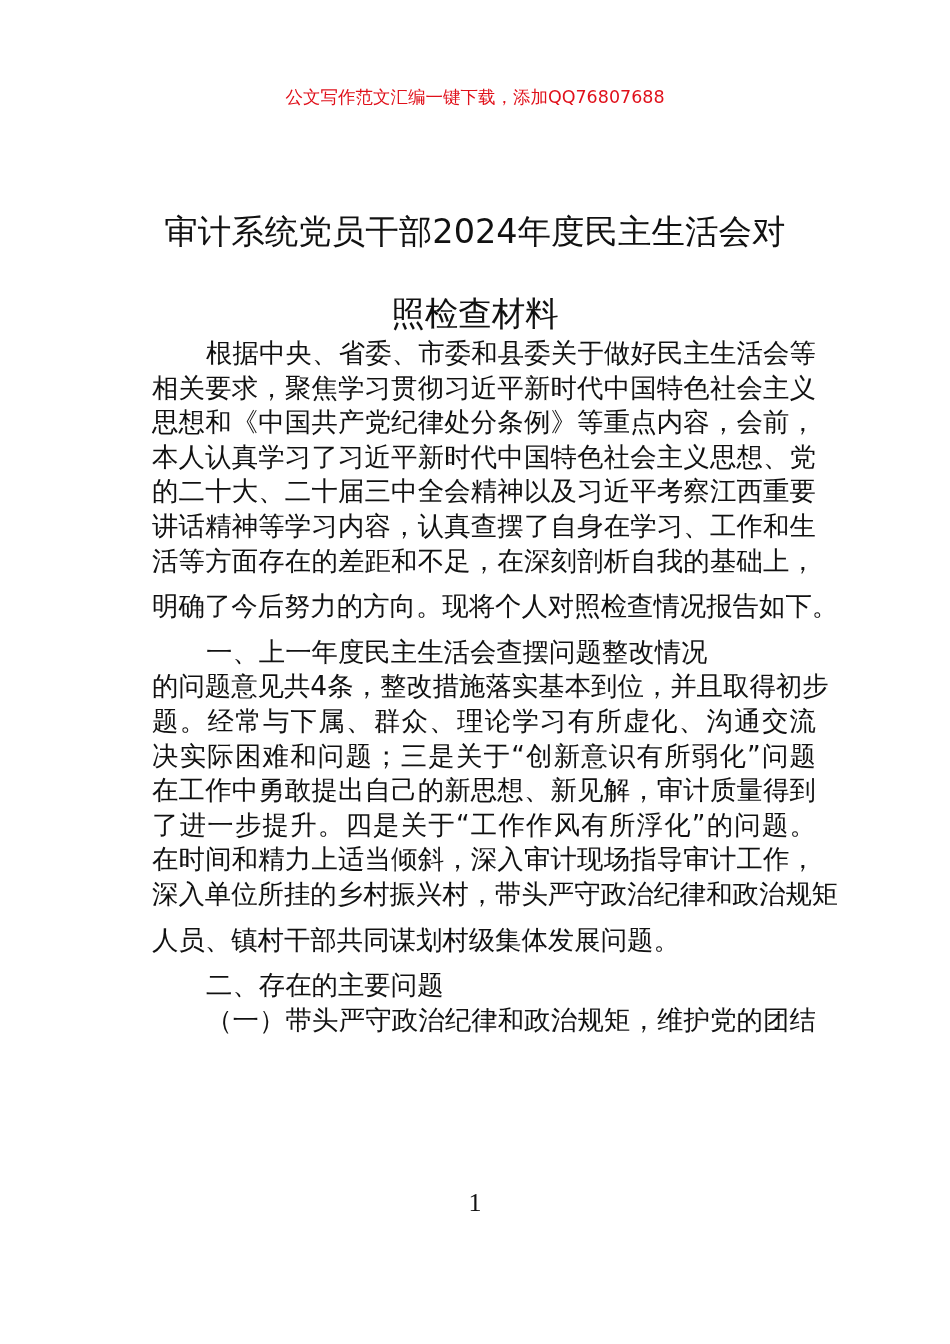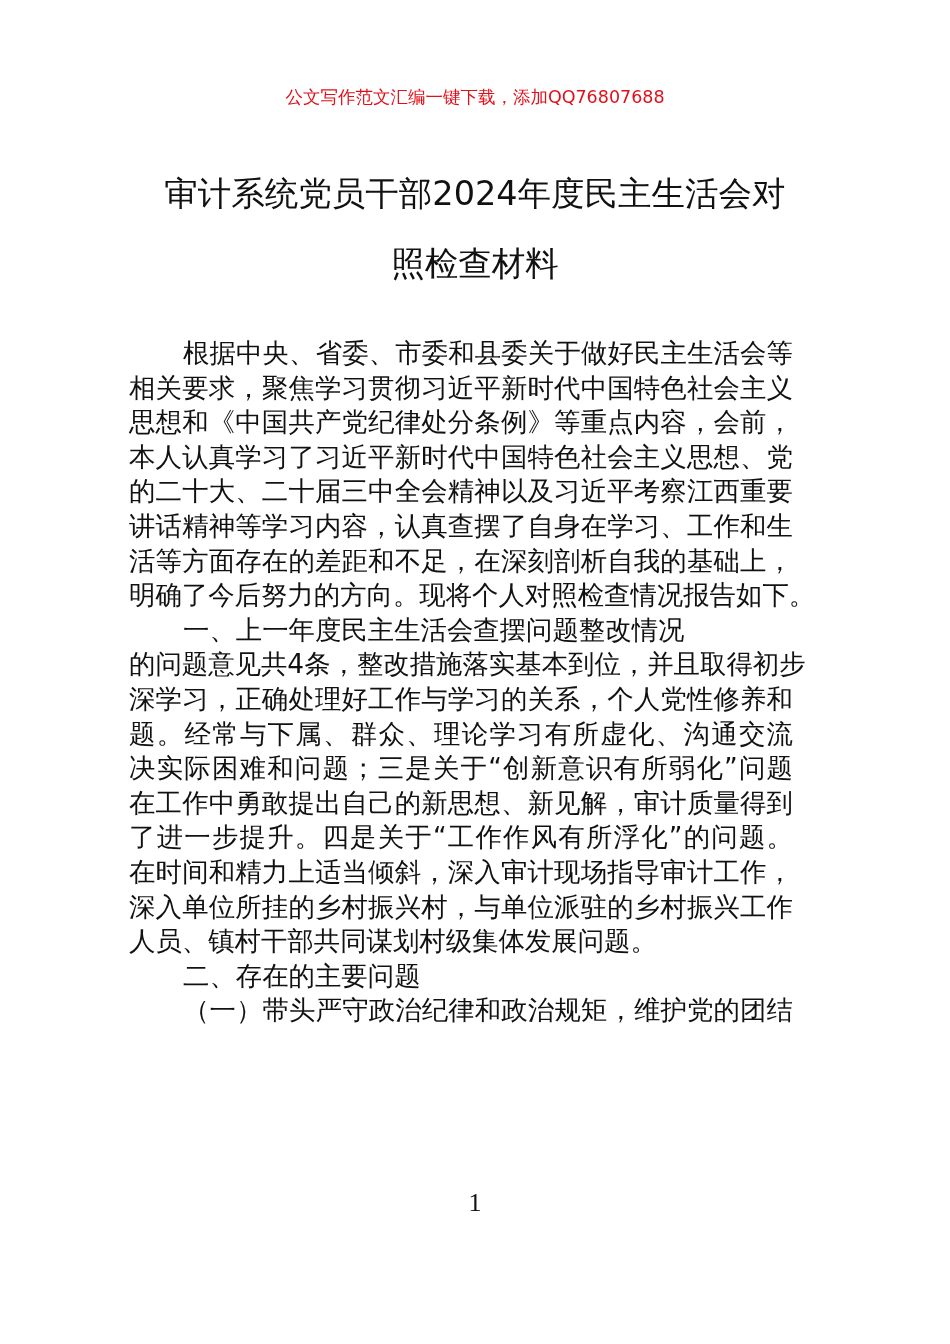--- a/index.html
+++ b/index.html
@@ -6,31 +6,31 @@
   body { width: 950px; height: 1344px; position: relative; overflow: hidden; }
   .page { position: absolute; left: 0; top: 0; width: 950px; height: 1344px; background: #ffffff; }
   .banner {
     position: absolute; left: 0; width: 950px; top: 84px; text-align: center;
     font-family: "DejaVu Sans", "Liberation Sans", sans-serif; font-size: 17.5px;
     color: #e0101a; letter-spacing: 0px; line-height: 26px;
   }
   .title {
     position: absolute; left: 130px; width: 690px; text-align: center;
     font-family: "DejaVu Sans", "Liberation Sans", sans-serif; font-size: 33.5px;
-    color: #111111; line-height: 40px; white-space: nowrap;
+    color: #111111; line-height: 40px; white-space: nowrap; margin-top: 38px;
   }
   .title.l1 { top: 174px; }
-  .title.l2 { top: 244px; }
+  .title.l2 { top: 256px; }
   .body {
-    position: absolute; left: 129px; width: 664px; top: 336px;
+    position: absolute; left: 152px; width: 664px; top: 336px;
     font-family: "DejaVu Sans", "Liberation Sans", sans-serif; font-size: 26.4px;
     color: #111111;
   }
   .line { height: 34.6px; line-height: 34.6px; white-space: nowrap; display: block; text-align: justify; text-align-last: justify; }
-  .line.last { text-align-last: left; }
+  .line.last { text-align-last: left; margin-top: 11px; }
   .line.indent { padding-left: 54px; }
   .pagenum {
     position: absolute; left: 0; width: 950px; top: 1188px; text-align: center;
     font-family: "Liberation Serif", "DejaVu Serif", serif; font-size: 26px; color: #111111;
   }
 </style>
 </head>
 <body>
 
 <div class="page">
@@ -43,26 +43,25 @@
       <span class="line indent">根据中央、省委、市委和县委关于做好民主生活会等</span>
       <span class="line">相关要求，聚焦学习贯彻习近平新时代中国特色社会主义</span>
       <span class="line">思想和《中国共产党纪律处分条例》等重点内容，会前，</span>
       <span class="line">本人认真学习了习近平新时代中国特色社会主义思想、党</span>
       <span class="line">的二十大、二十届三中全会精神以及习近平考察江西重要</span>
       <span class="line">讲话精神等学习内容，认真查摆了自身在学习、工作和生</span>
       <span class="line">活等方面存在的差距和不足，在深刻剖析自我的基础上，</span>
       <span class="line last">明确了今后努力的方向。现将个人对照检查情况报告如下。</span>
       <span class="line indent last">一、上一年度民主生活会查摆问题整改情况</span>
       <span class="line">的问题意见共4条，整改措施落实基本到位，并且取得初步</span>
-      <span class="line">深学习，正确处理好工作与学习的关系，个人党性修养和</span>
       <span class="line">题。经常与下属、群众、理论学习有所虚化、沟通交流</span>
       <span class="line">决实际困难和问题；三是关于“创新意识有所弱化”问题</span>
       <span class="line">在工作中勇敢提出自己的新思想、新见解，审计质量得到</span>
       <span class="line">了进一步提升。四是关于“工作作风有所浮化”的问题。</span>
       <span class="line">在时间和精力上适当倾斜，深入审计现场指导审计工作，</span>
-      <span class="line">深入单位所挂的乡村振兴村，与单位派驻的乡村振兴工作</span>
+      <span class="line">深入单位所挂的乡村振兴村，带头严守政治纪律和政治规矩</span>
       <span class="line last">人员、镇村干部共同谋划村级集体发展问题。</span>
       <span class="line indent last">二、存在的主要问题</span>
       <span class="line indent">（一）带头严守政治纪律和政治规矩，维护党的团结</span>
     </div>
 
   <div class="pagenum">1</div>
 </div>
 
 </body></html>

